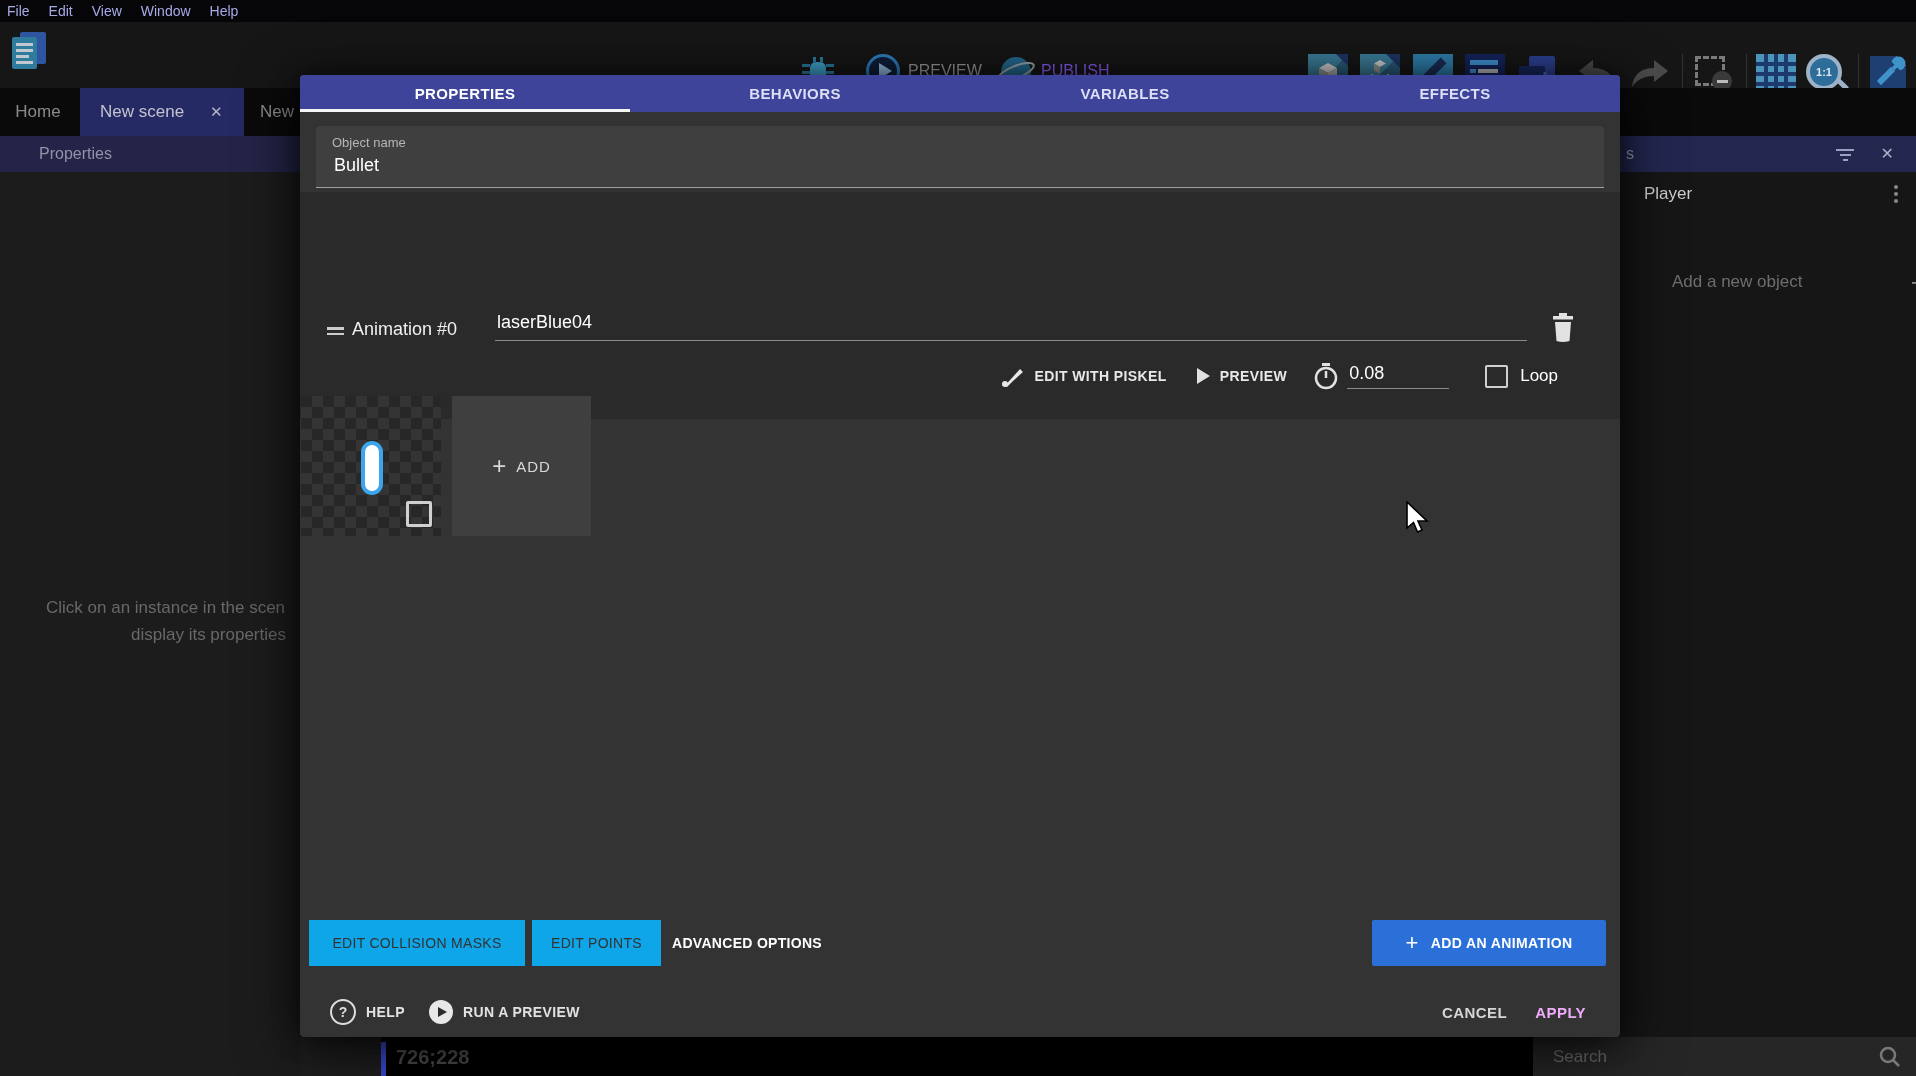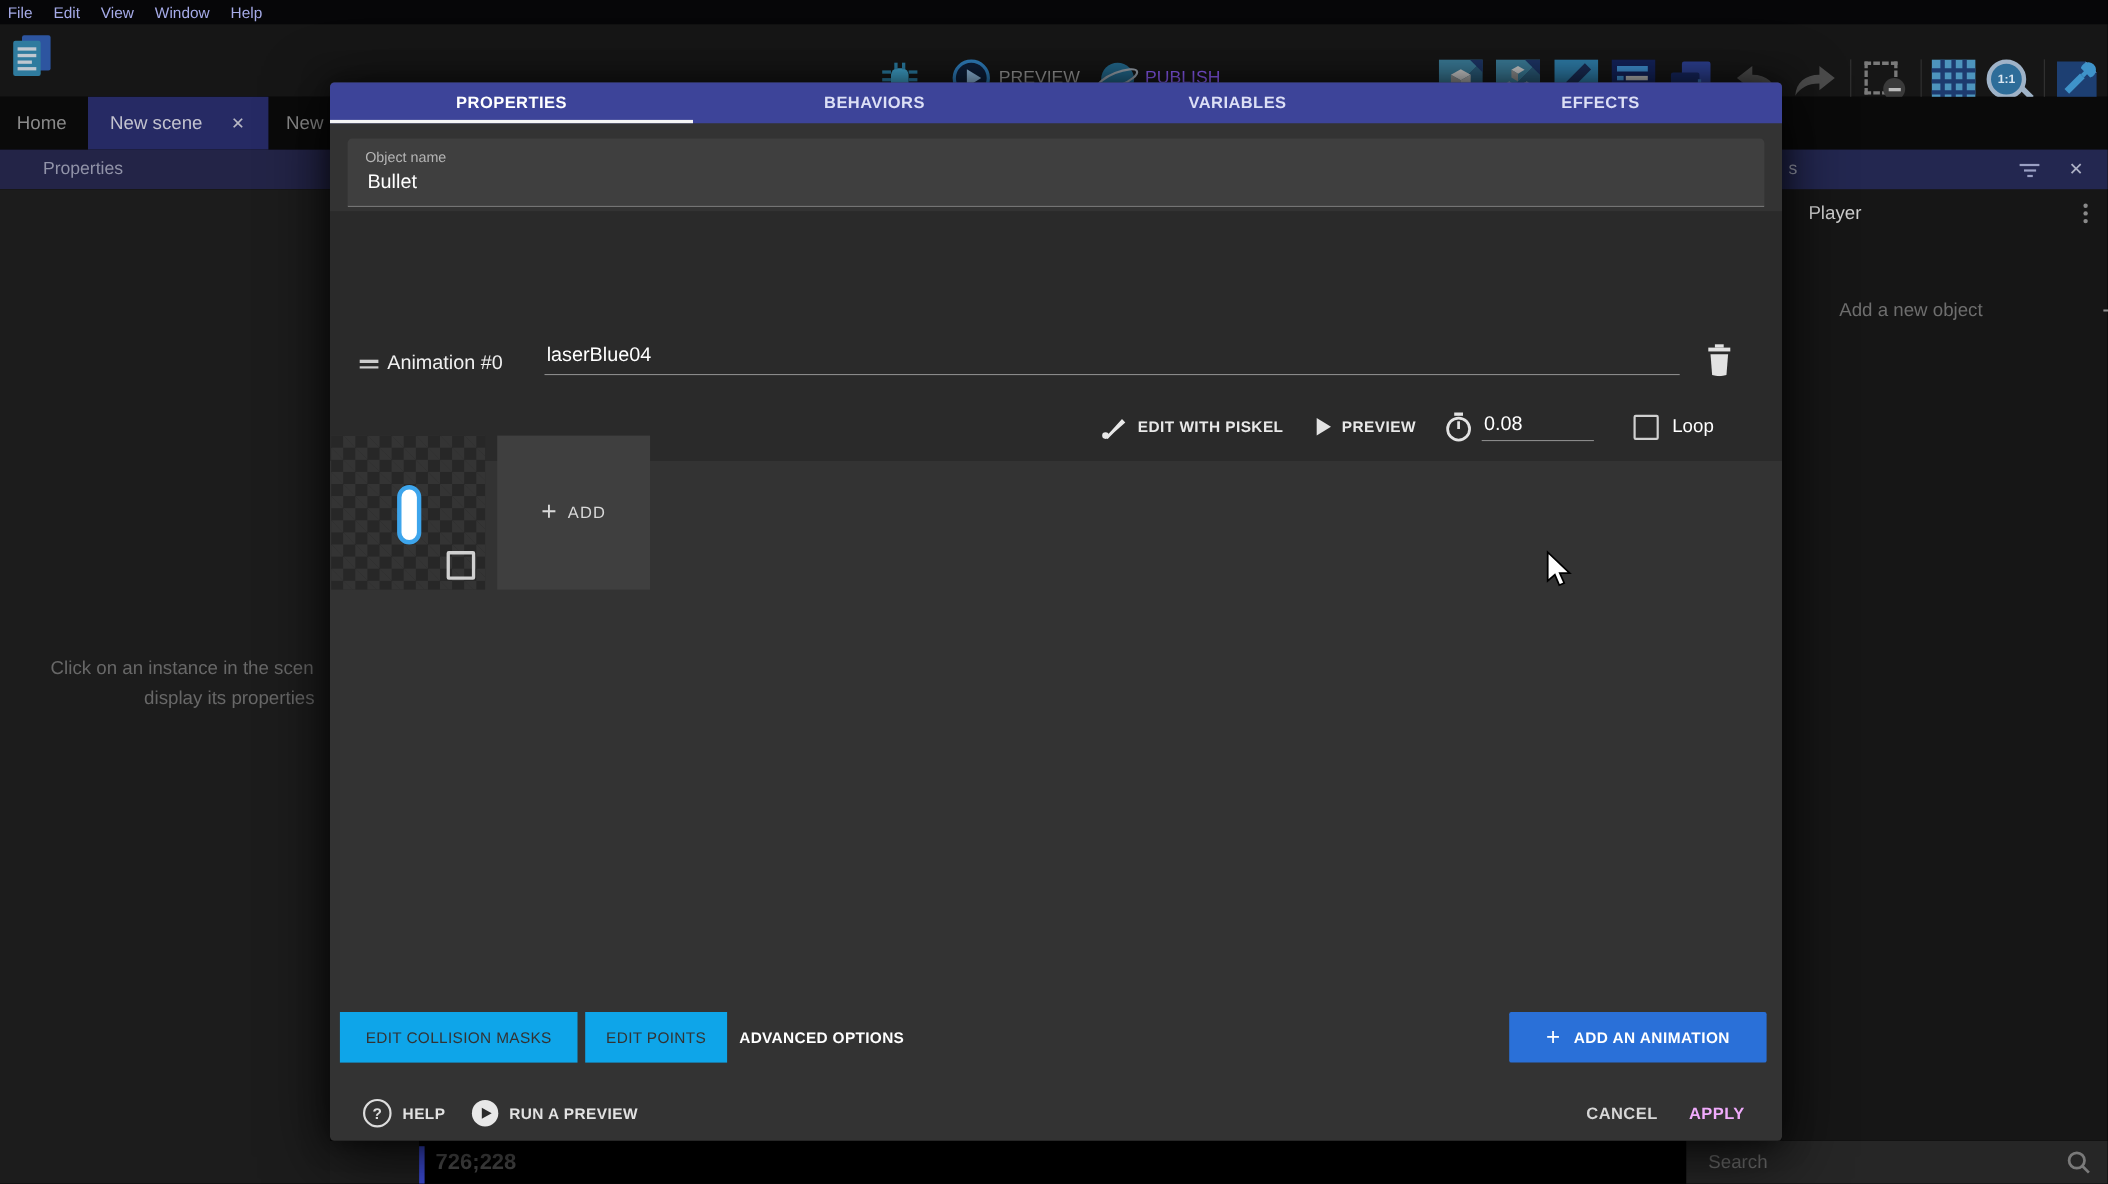--- a/index.html
+++ b/index.html
@@ -57,21 +57,21 @@
     border-bottom:1px solid #9e9e9e;border-radius:4px 4px 0 0;box-sizing:border-box;}
   .objname .lbl{position:absolute;left:16px;top:9px;color:#b5b5b5;font-size:13px;}
   .objname input{position:absolute;left:16px;top:28px;width:1250px;background:transparent;border:none;outline:none;
     color:#fff;font-size:18px;font-family:"Liberation Sans",sans-serif;}
   .animblock{position:absolute;left:0;top:117px;width:1320px;height:227px;background:#2a2a2a;}
   .draghandle{position:absolute;left:27px;top:132px;width:17px;}
   .draghandle i{display:block;height:2.5px;background:#ccc;margin:3px 0;}
   .anim-title{position:absolute;left:52px;top:127px;color:#f0f0f0;font-size:18px;}
   .anim-name{position:absolute;left:195px;top:116px;width:1030px;background:transparent;border:none;outline:none;
     border-bottom:1px solid #8a8a8a;color:#fff;font-size:18px;padding:4px 0 7px 2px;font-family:"Liberation Sans",sans-serif;}
-  .anim-tools{position:absolute;right:62px;top:168px;height:32px;display:flex;align-items:center;margin-top:12px;}
+  .anim-tools{position:absolute;right:62px;top:168px;height:32px;display:flex;align-items:center;}
   .tool-txt{color:#e8e8e8;font-size:14px;font-weight:600;letter-spacing:.4px;}
   .frametime{width:100px;background:transparent;border:none;outline:none;border-bottom:1px solid #8a8a8a;
     color:#fff;font-size:18px;padding:0 0 4px 2px;font-family:"Liberation Sans",sans-serif;}
   .chk{width:19px;height:19px;border:2.5px solid #d0d0d0;border-radius:2px;}
   .loop-lbl{color:#fff;font-size:17px;margin-left:12px;}
   .thumb{position:absolute;left:1px;top:204px;width:140px;height:140px;background-color:#272727;
     background-image:linear-gradient(45deg,#343434 25%,transparent 25%,transparent 75%,#343434 75%),
                      linear-gradient(45deg,#343434 25%,transparent 25%,transparent 75%,#343434 75%);
     background-size:22px 22px;background-position:0 0,11px 11px;}
   .sprite{position:absolute;left:60px;top:45px;width:14px;height:46px;background:#fff;border:4px solid #3da5ec;border-radius:12px;}

